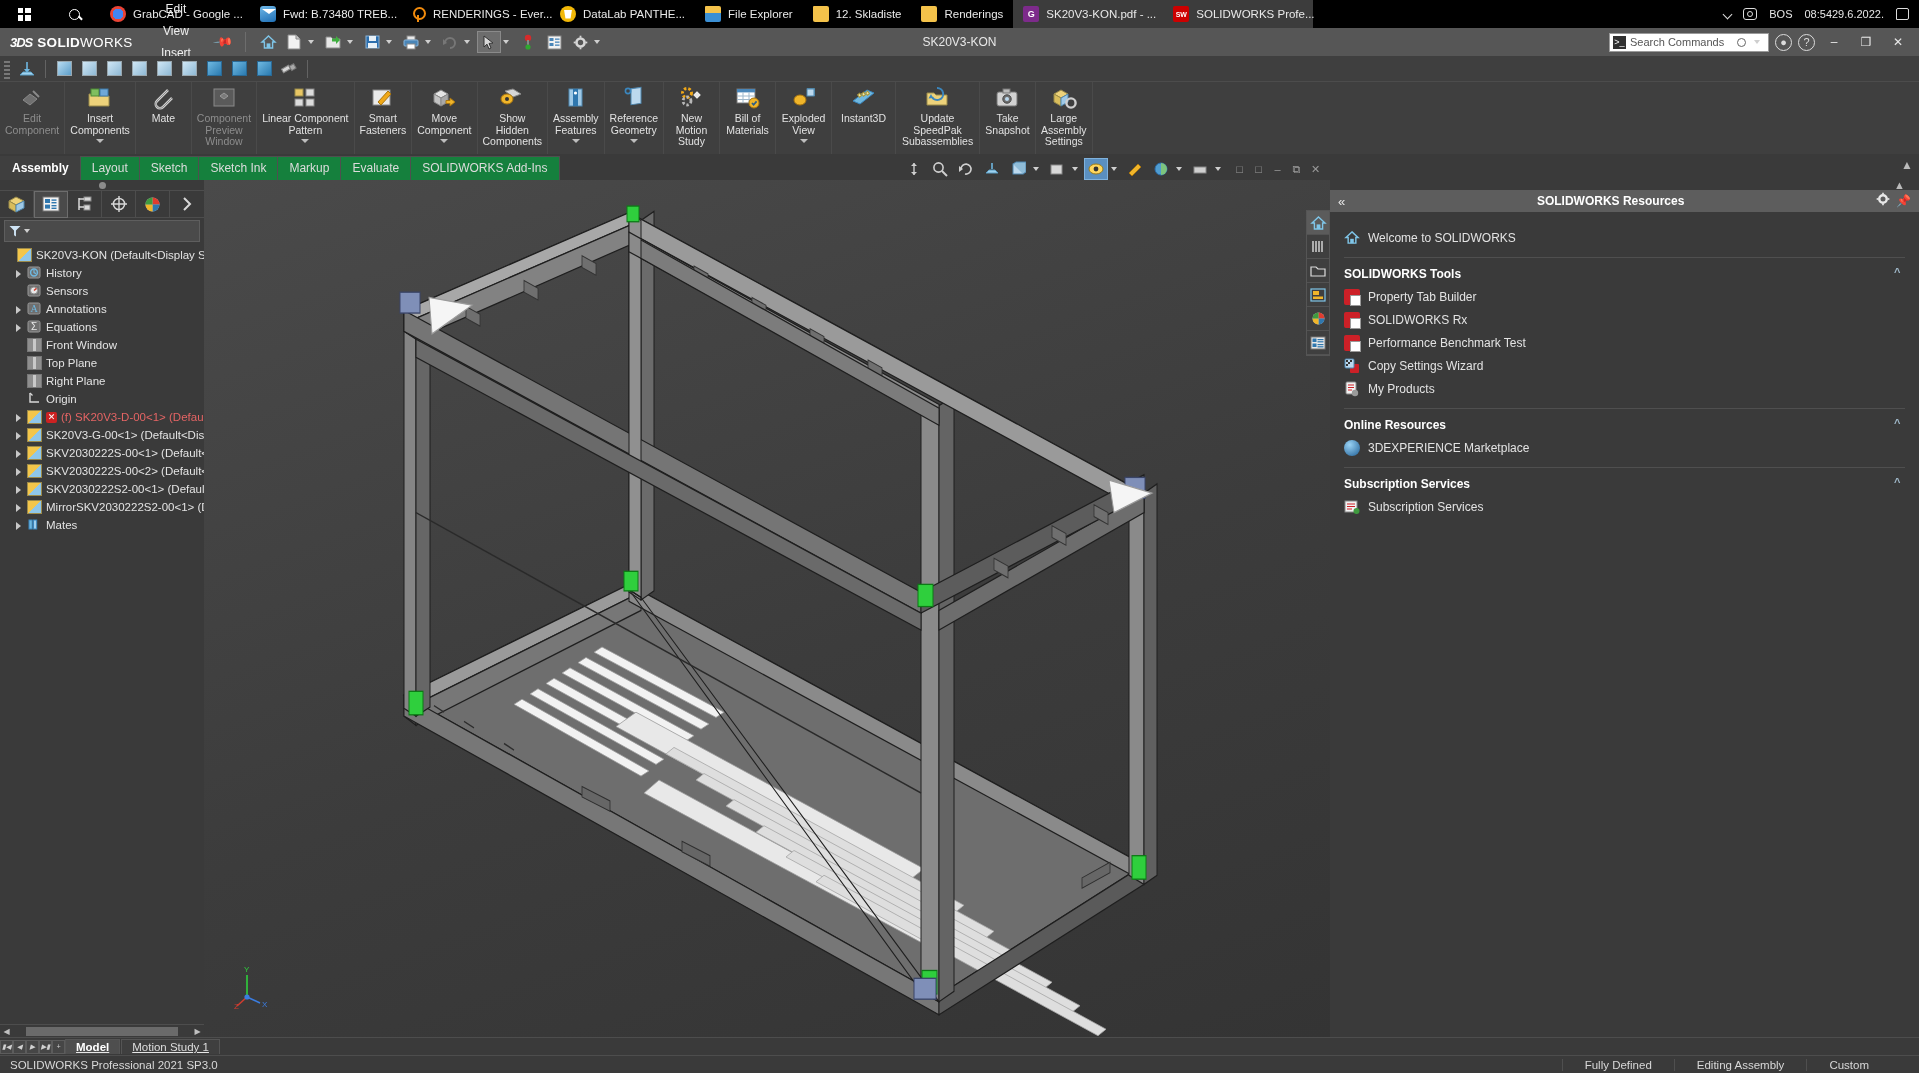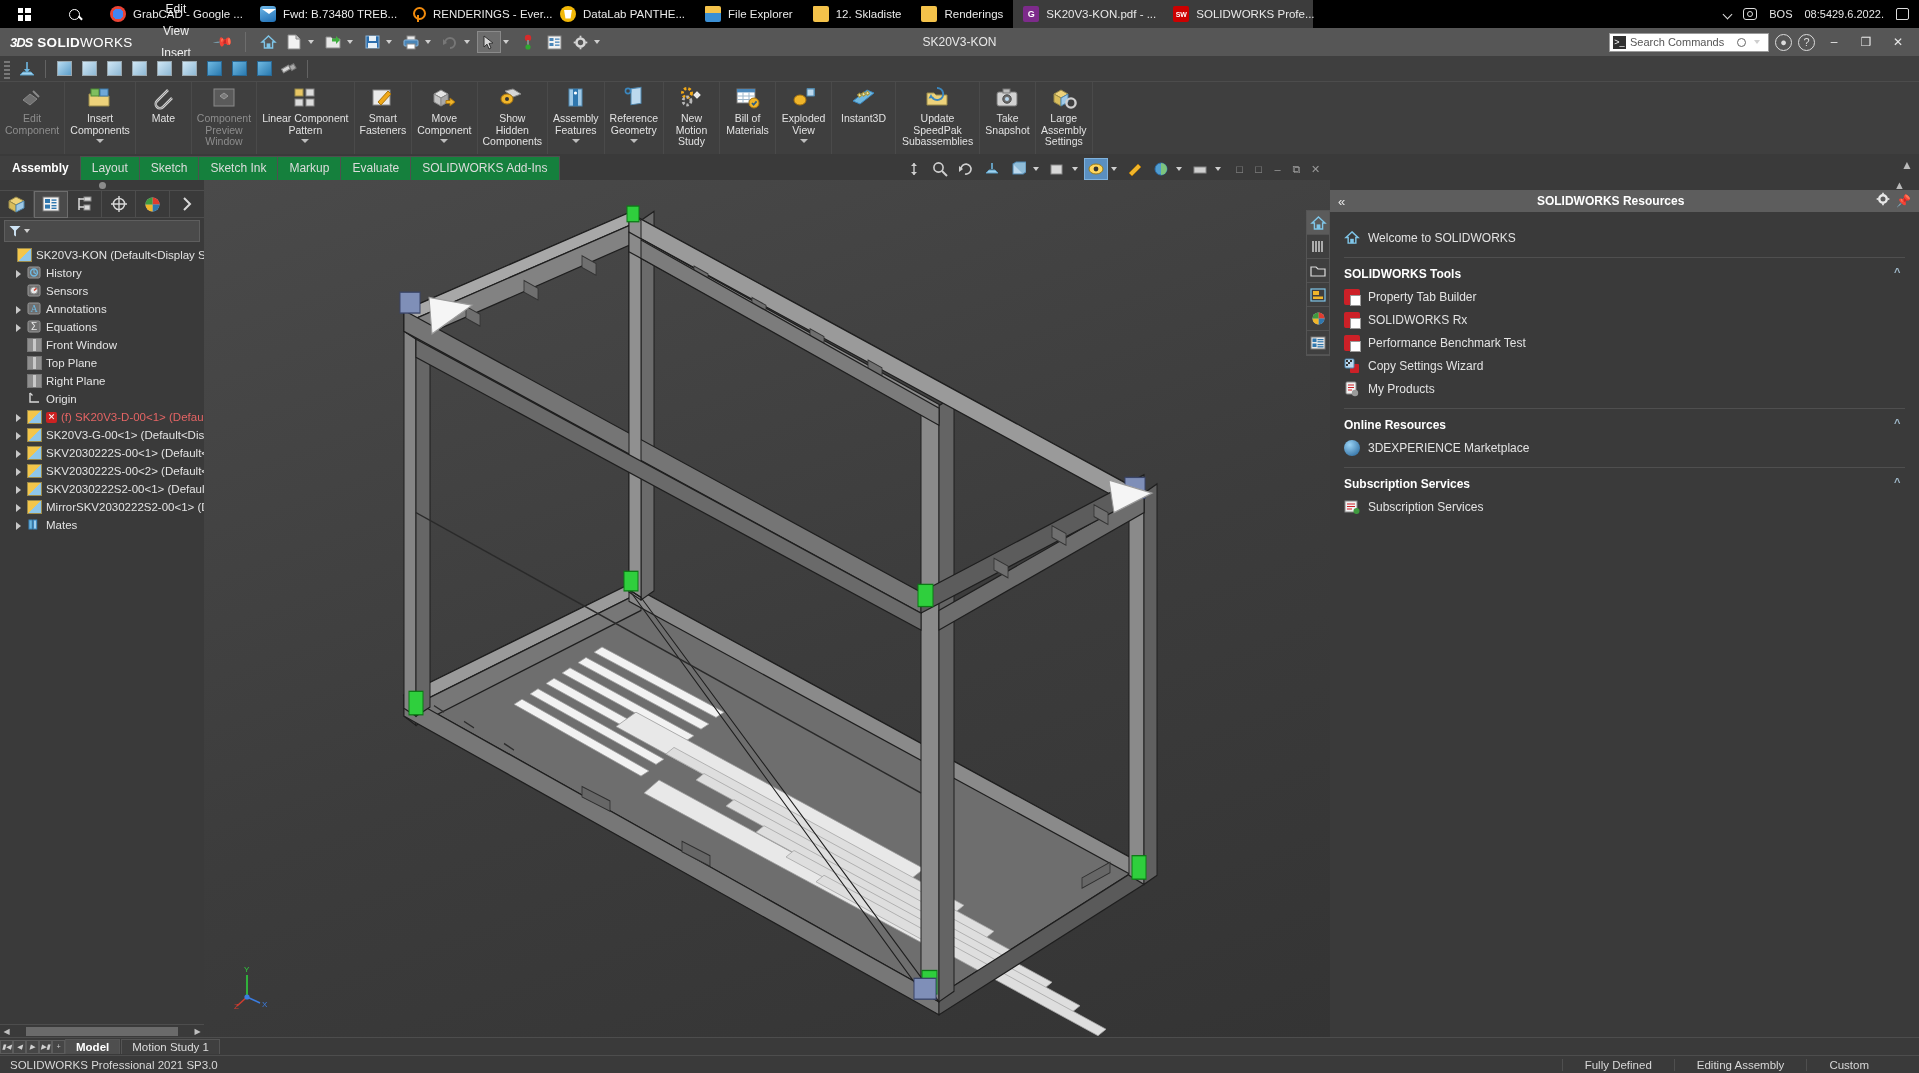--- a/index.html
+++ b/index.html
@@ -175,21 +175,21 @@
   .si-sw { background:#cc2027; border-radius:2px; }
   .si-sw:after{content:'';position:absolute;right:-1px;bottom:-1px;width:9px;height:9px;
     background:#fff;border:1px solid #999;}
   .si-blue { background:#2f88c8; border-radius:3px; }
   .si-glob { background:radial-gradient(circle at 35% 30%,#9ad3f5,#1f5f96); border-radius:50%; }
   .chevup2 { width:11px;height:11px;color:#9fb8c9;font-size:11px;line-height:9px; }
 
   
   .bottombar { position:absolute; left:0; bottom:18px; width:1919px; height:18px;
     background:#3a3a3a; display:flex; align-items:center; border-top:1px solid #4d4d4d; }
-  .modeltabs { display:flex; align-items:center; }
+  .modeltabs { display:flex; align-items:center;text-decoration:underline; }
   .navbtns { display:flex; }
   .navbtns i { width:13px;height:14px;border:1px solid #5c5c5c;background:#464646;
     display:flex;align-items:center;justify-content:center;font-size:7px;color:#d0d0d0;}
   .mtab { font-size:11.5px; padding:1px 10px; border:1px solid #555; border-bottom:none;
     background:#3f3f3f; color:#ddd; margin-right:1px; }
   .mtab.active { background:#4e4e4e; color:#fff; font-weight:bold; }
   .statusbar { position:absolute; left:0; bottom:0; width:1919px; height:18px;
     background:#3a3a3a; display:flex; align-items:center; font-size:11.5px; color:#d8d8d8;
     border-top:1px solid #4d4d4d; }
   .statusbar .s { padding:0 10px; }

